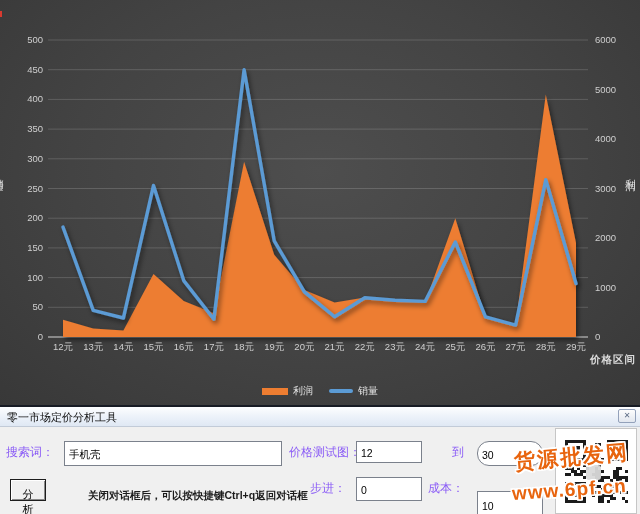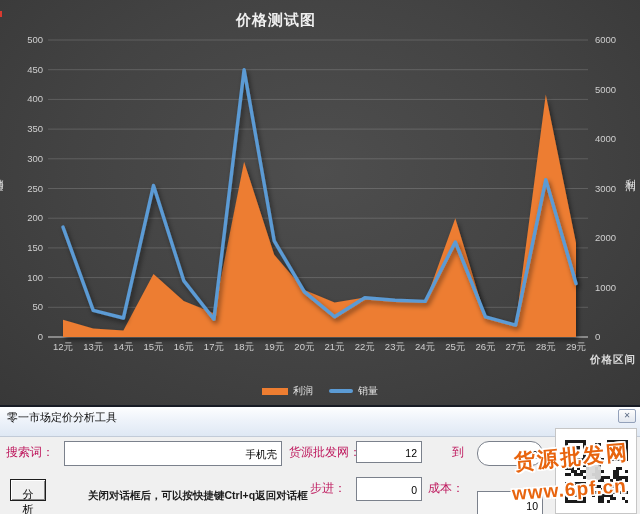--- a/index.html
+++ b/index.html
@@ -25,31 +25,31 @@
   .swatch-line{width:24px;height:3.5px;border-radius:2px;}
   .tick{fill:#cfcfcf;font-size:9.5px;font-family:"Liberation Sans","DejaVu Sans",sans-serif;}
   .end{text-anchor:end;} .mid{text-anchor:middle;}
   .grid{stroke:rgba(255,255,255,0.16);stroke-width:1;}
   .axis{stroke:#a3a3a3;stroke-width:1.4;}
   .artifact{position:absolute;left:0;top:11px;width:2px;height:6px;background:#d93a30;}
 
   
   .dialog{position:absolute;left:0;top:405px;width:640px;height:109px;background:#f0f0f0;
           border-top:2px solid #171b24;}
-  .titlebar{position:absolute;left:0;top:0;width:640px;height:30px;
+  .titlebar{position:absolute;left:0;top:0;width:640px;height:20px;
             background:linear-gradient(#fdfeff 0%,#eef3fa 45%,#dfe8f4 100%);
             border-bottom:1px solid #c2cbd8;}
   .titlebar-title{position:absolute;left:7px;top:3px;font-size:11px;color:#111;}
   .close-btn{position:absolute;right:4px;top:2px;width:18px;height:14px;border:1px solid #93a1ba;
              border-radius:2px;background:linear-gradient(#fdfdfd,#e2e7ef);
              color:#5d6d86;font-size:8px;font-weight:bold;text-align:center;line-height:12px;
              cursor:default;}
-  .field-label{position:absolute;font-size:12px;color:#be185d;white-space:nowrap;}
+  .field-label{position:absolute;font-size:12px;color:#8b5cf6;white-space:nowrap;}
   .tb{position:absolute;border:1px solid #7b818c;background:#fff;font-size:10.5px;
-      color:#000;padding:2px 4px 0 4px;font-family:"Liberation Sans","DejaVu Sans",sans-serif;text-align:right;}
+      color:#000;padding:2px 4px 0 4px;font-family:"Liberation Sans","DejaVu Sans",sans-serif;}
   .analyze-btn{position:absolute;left:10px;top:72px;width:36px;height:22px;background:#f0f0f0;
                border:1px solid #1d1d1d;box-shadow:inset 1px 1px 0 #fff,inset -1px -1px 0 #8a8a8a;
                font-size:11px;color:#000;padding:7px;
                font-family:Liberation Mono, monospace;}
   .hint{position:absolute;left:88px;top:74px;font-size:10.5px;font-weight:bold;color:#1c1c1c;
         white-space:nowrap;margin-top:8px;}
   .qr-box{position:absolute;left:555px;top:21px;width:82px;height:86px;background:#fff;
           border:1px solid #c6c6c6;display:flex;align-items:center;justify-content:center;z-index:5;}
   .wm{position:absolute;z-index:6;font-weight:bold;white-space:nowrap;
       text-shadow:-1.5px -1.5px 0 #fff,1.5px -1.5px 0 #fff,-1.5px 1.5px 0 #fff,1.5px 1.5px 0 #fff,
@@ -118,21 +118,20 @@
           <text x="364.8" y="350" class="tick mid">22元</text>
           <text x="394.9" y="350" class="tick mid">23元</text>
           <text x="425.1" y="350" class="tick mid">24元</text>
           <text x="455.3" y="350" class="tick mid">25元</text>
           <text x="485.5" y="350" class="tick mid">26元</text>
           <text x="515.6" y="350" class="tick mid">27元</text>
           <text x="545.8" y="350" class="tick mid">28元</text>
           <text x="576.0" y="350" class="tick mid">29元</text>
         </g>
     </svg>
-    <div class="chart-title">价格测试图</div>
     <div class="vtitle vtitle-left">销量</div>
     <div class="vtitle vtitle-right">利润</div>
     <div class="xaxis-title">价格区间</div>
     <div class="legend">
       <div class="legend-item">
         <span class="swatch-area" style="background: rgb(237, 125, 49);"></span>
         <span>利润</span>
       </div>
       <div class="legend-item">
         <span class="swatch-line" style="background: rgb(91, 155, 213);"></span>
@@ -144,21 +143,21 @@
 
   <div class="dialog">
     <div class="titlebar">
       <div class="titlebar-title">零一市场定价分析工具</div>
       <div class="close-btn">✕</div>
     </div>
 
     <div class="field-label" style="left:6px;top:37px;">搜索词：</div>
     <input class="tb" style="left: 64px; top: 34px; width: 218px; height: 25px;" value="手机壳">
 
-    <div class="field-label" style="left:289px;top:37px;">货源批发网：</div>
+    <div class="field-label" style="left:289px;top:37px;">价格测试图：</div>
     <input class="tb" style="left: 356px; top: 34px; width: 66px; height: 22px;" value="12">
     <div class="field-label" style="left:452px;top:37px;">到</div>
     <input class="tb" style="left: 477px; top: 34px; width: 66px; height: 25px; border-radius: 12px;" value="30">
 
     <button class="analyze-btn">分析</button>
     <div class="hint">关闭对话框后，可以按快捷键Ctrl+q返回对话框</div>
 
     <div class="field-label" style="left:310px;top:73px;">步进：</div>
     <input class="tb" style="left: 356px; top: 70px; width: 66px; height: 24px;" value="0">
     <div class="field-label" style="left:428px;top:73px;font-family:Liberation Mono, monospace;">成本：</div>

